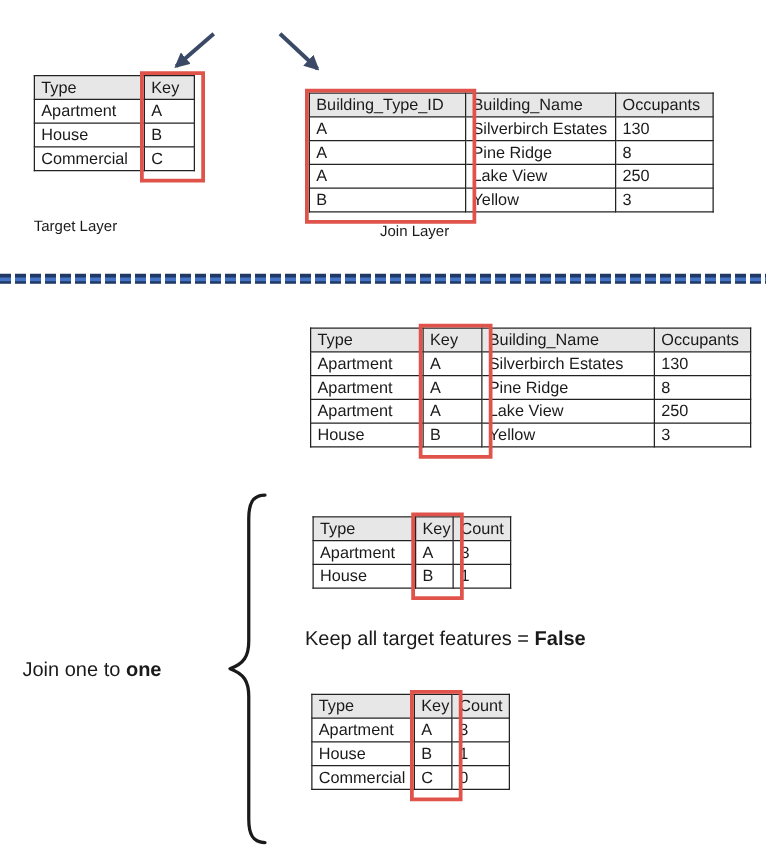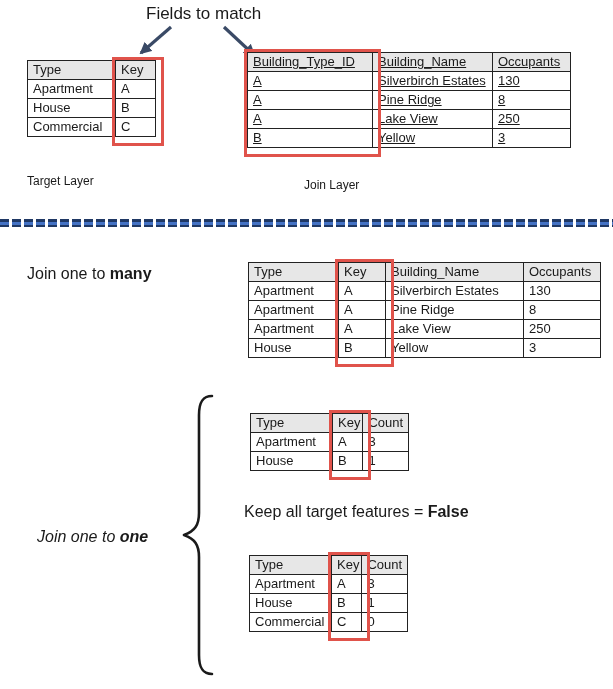--- a/index.html
+++ b/index.html
@@ -49,21 +49,20 @@
   .arrow-line { stroke:var(--color-arrow,#3a4a66); stroke-width:3.2; fill:none; }
   .ah { fill:var(--color-arrow,#3a4a66); }
   .brace-path { stroke:#1a1a1a; stroke-width:2.6; fill:none;
                 stroke-linecap:round; stroke-linejoin:round; }
 </style>
 </head>
 <body>
 
 <div id="canvas">
 
-  <div class="abs title-label" style="left:146px; top:4px;">Fields to match</div>
 
   <svg class="abs" style="left:120px; top:24px;" width="160" height="40" viewBox="0 0 160 40">
     <defs>
       <marker id="ah" markerUnits="userSpaceOnUse" markerWidth="12" markerHeight="12" refX="10" refY="6" orient="auto">
         <path class="ah" d="M0,0 L12,6 L0,12 Z"></path>
       </marker>
     </defs>
     <path class="arrow-line" d="M51,3 L21,29" marker-end="url(#ah)"></path>
     <path class="arrow-line" d="M104,3 L134,31" marker-end="url(#ah)"></path>
   </svg>
@@ -91,21 +90,21 @@
           </tr>
           <tr>
             <td>Commercial</td>
             <td>C</td>
           </tr>
         </tbody>
       </table>
     <div class="redbox" style="left:85px; top:-3px; width:46px; height:83px;"></div>
   </div>
 
-  <div class="twrap" style="left:247px; top:52px;text-decoration:underline;">
+  <div class="twrap" style="left:247px; top:74px;">
     <table class="t">
         <colgroup>
           <col style="width: 125px;">
           <col style="width: 120px;">
           <col style="width: 78px;">
         </colgroup>
         <thead>
           <tr>
             <th>Building_Type_ID</th>
             <th>Building_Name</th>
@@ -136,23 +135,20 @@
         </tbody>
       </table>
     <div class="redbox" style="left:-3px; top:-3px; width:131px; height:102px;"></div>
   </div>
 
   <div class="abs layer-label" style="left:27px; top:174px;">Target Layer</div>
   <div class="abs layer-label" style="left:304px; top:178px;text-align:right;">Join Layer</div>
 
   <div class="divider" style="top:219px;"></div>
 
-  <div class="abs section-label" style="left:27px; top:265px;">
-    <span>Join one to </span><span class="b">many</span>
-  </div>
 
   <div class="twrap" style="left:248px; top:262px;">
     <table class="t">
         <colgroup>
           <col style="width: 90px;">
           <col style="width: 47px;">
           <col style="width: 138px;">
           <col style="width: 77px;">
         </colgroup>
         <thead>
@@ -190,21 +186,21 @@
           </tr>
         </tbody>
       </table>
     <div class="redbox" style="left:87px; top:-3px; width:53px; height:102px;"></div>
   </div>
 
   <svg class="abs" style="left:176px; top:393px;" width="44" height="284" viewBox="0 0 44 284">
     <path class="brace-path" d="M36,3 C26,3 23,10 23,22 L23,120 C23,132 19,138 8,142 C19,146 23,152 23,164 L23,262 C23,274 26,281 36,281"></path>
   </svg>
 
-  <div class="abs section-label" style="left:37px; top:528px;font-style:italic;">
+  <div class="abs section-label" style="left:18px; top:528px;">
     <span>Join one to </span><span class="b">one</span>
   </div>
 
   <div class="twrap" style="left:250px; top:413px;">
     <table class="t">
         <colgroup>
           <col style="width: 82px;">
           <col style="width: 30px;">
           <col style="width: 46px;">
         </colgroup>

